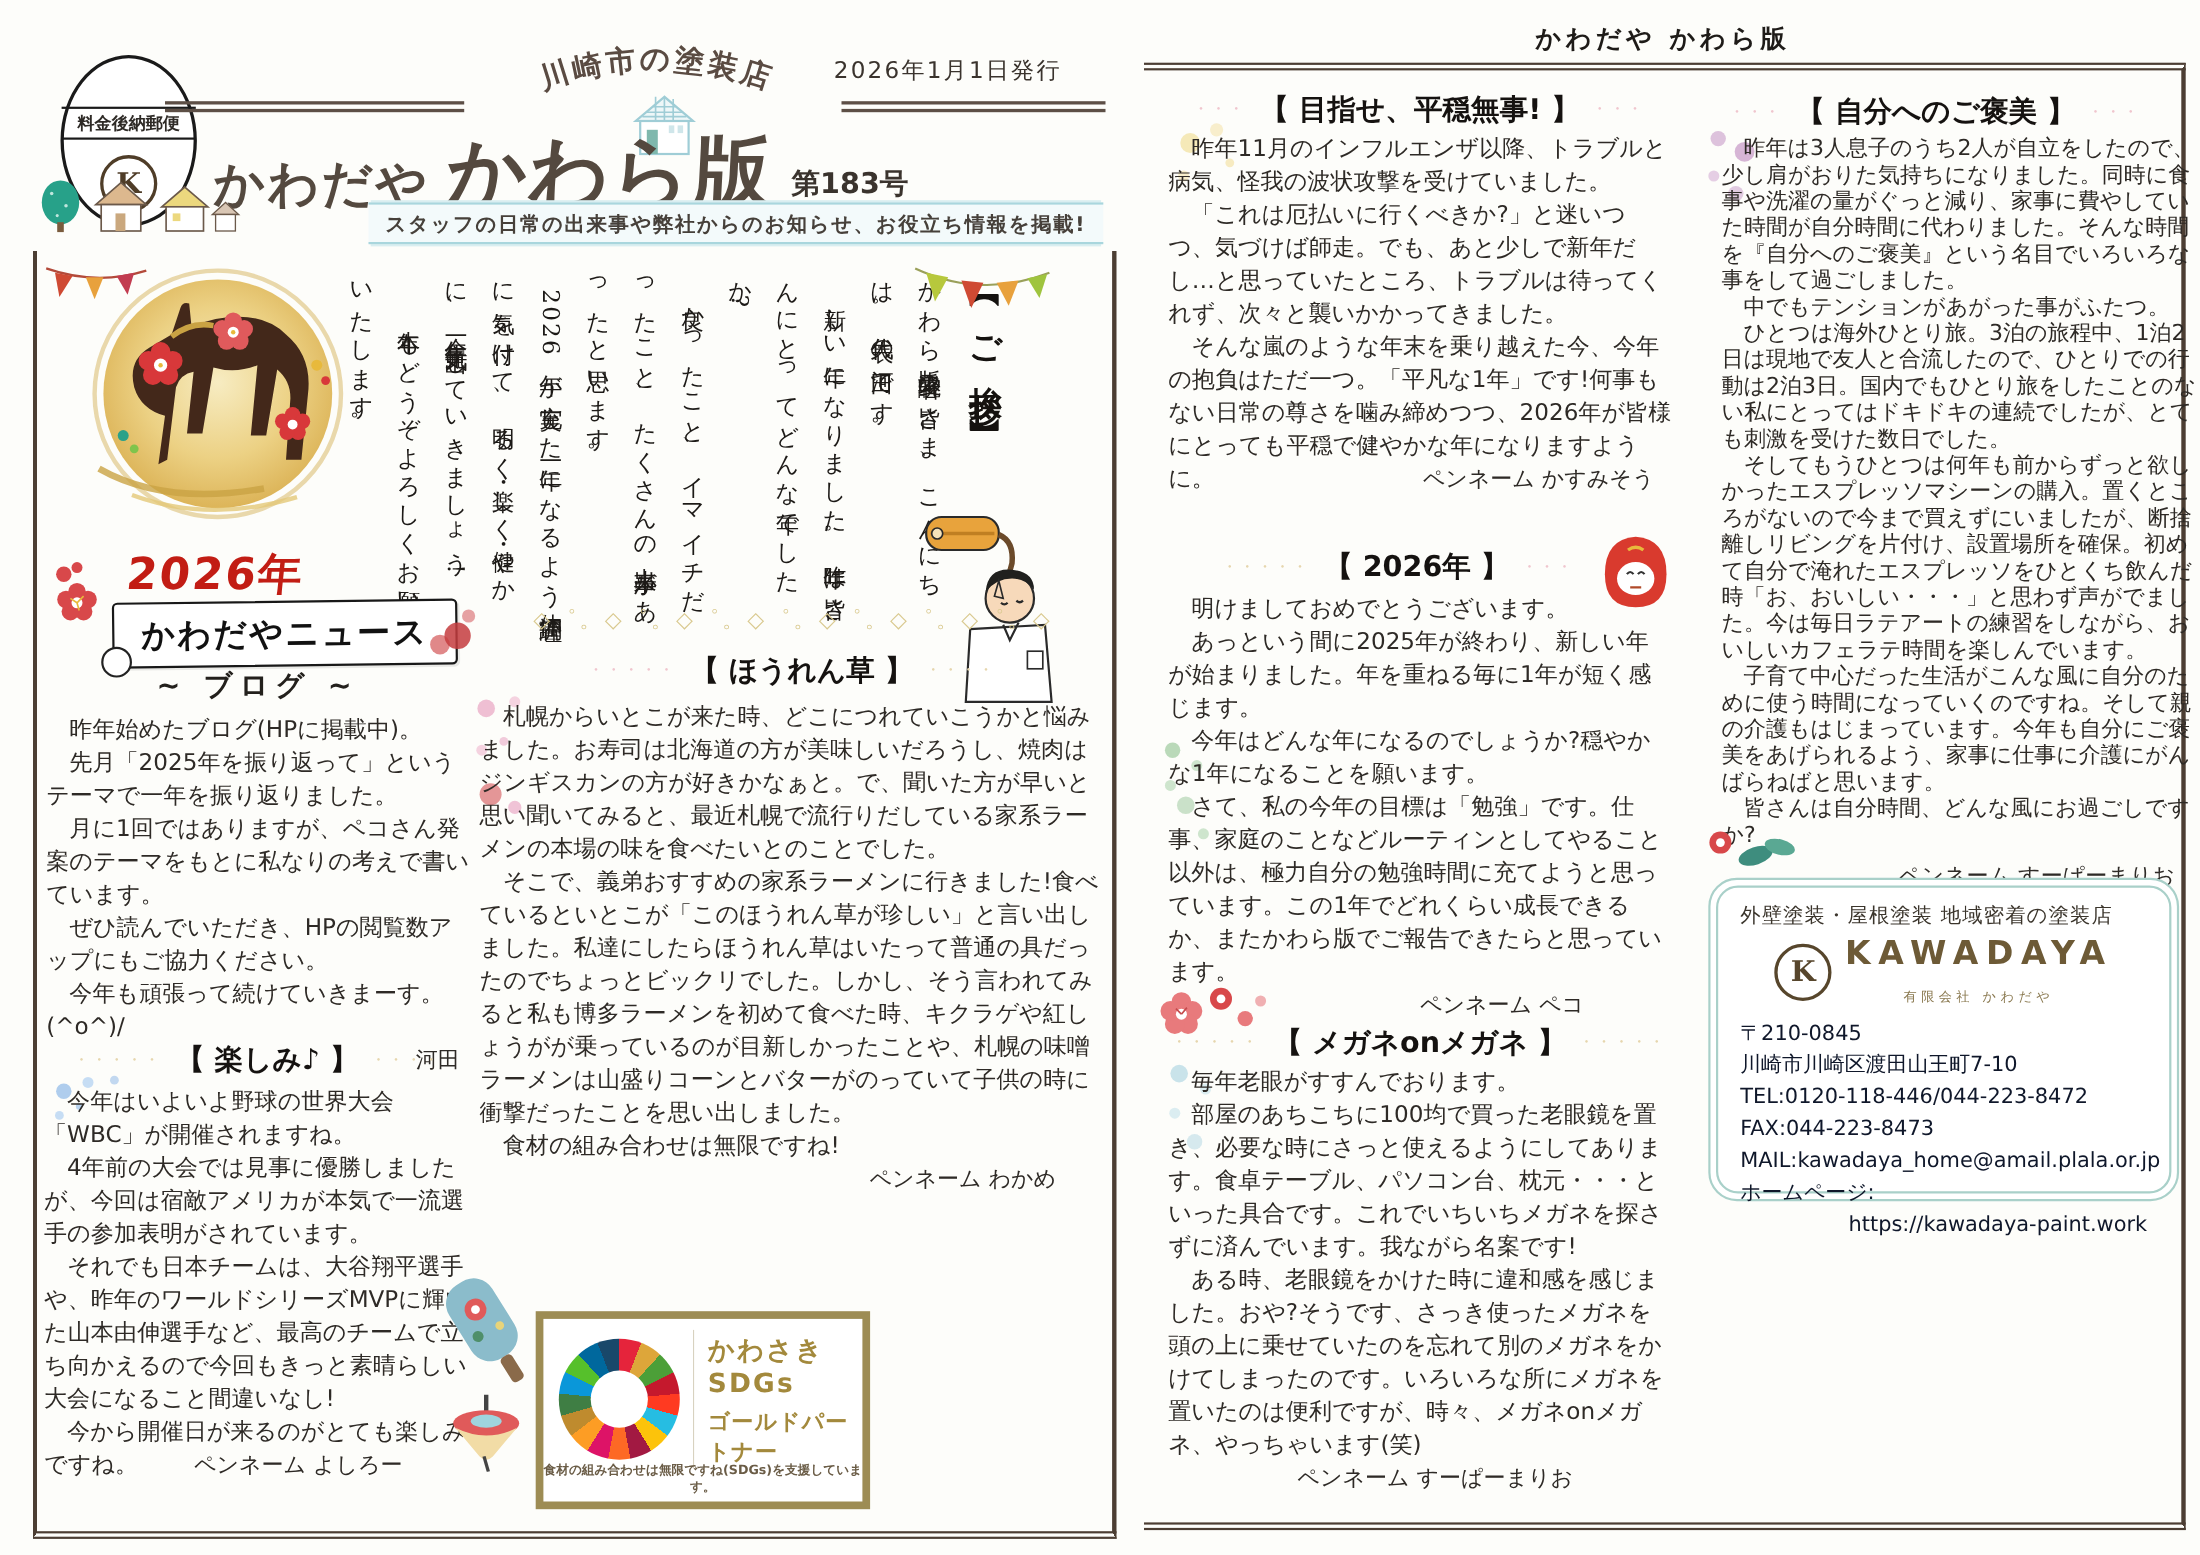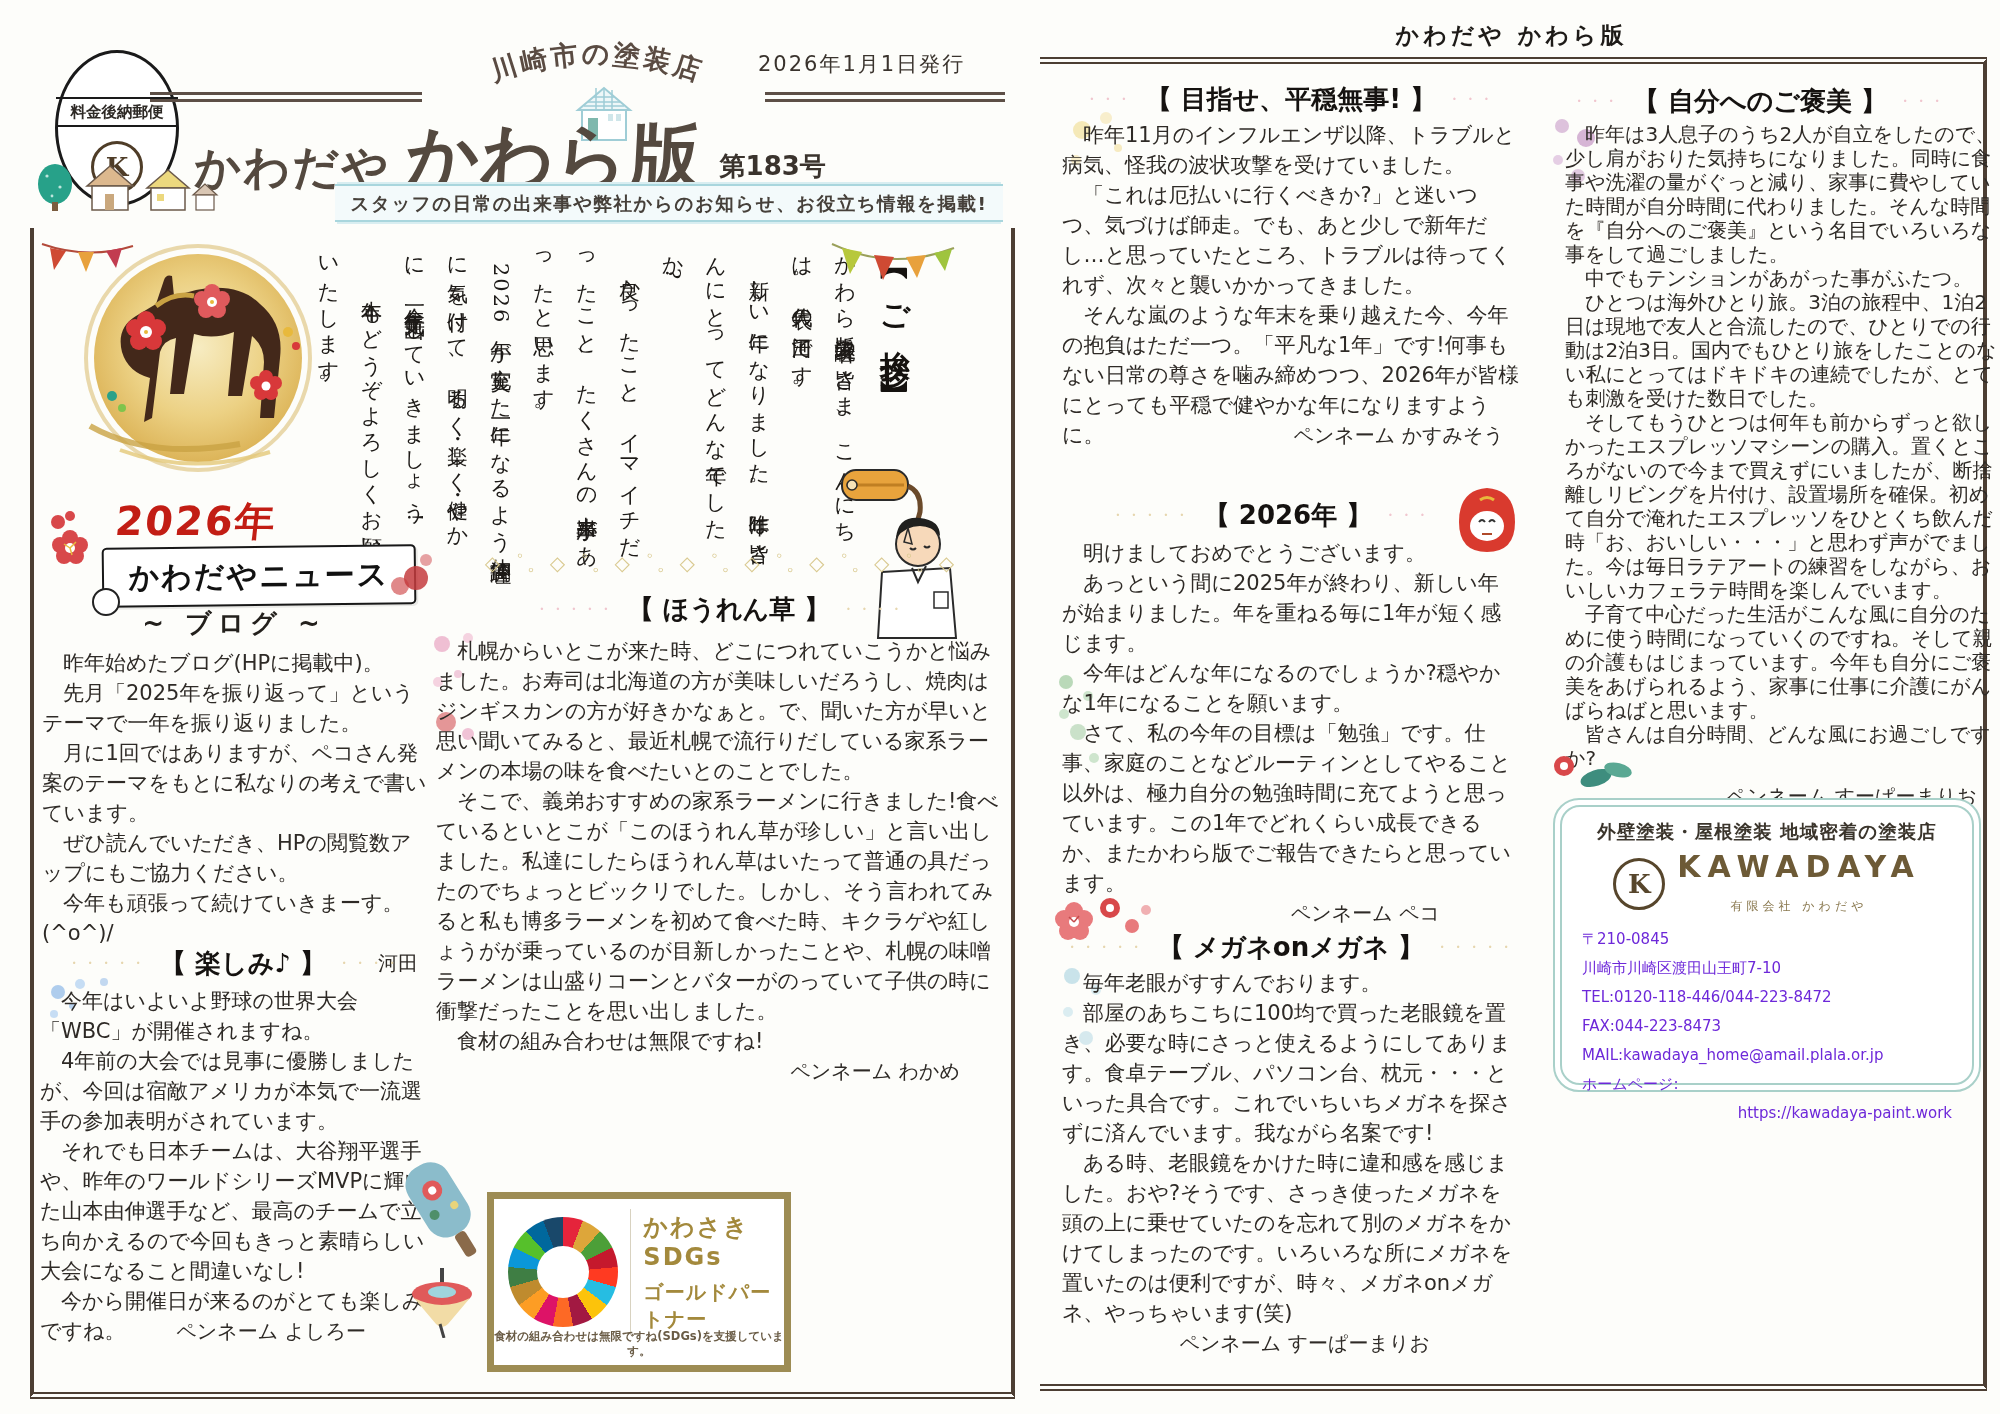--- a/index.html
+++ b/index.html
@@ -54,27 +54,27 @@
   .wheel{width:110px;height:110px;border-radius:50%;flex:0 0 auto;position:relative;
     background:conic-gradient(#e5243b 0 21.2deg,#dda63a 0 42.4deg,#4c9f38 0 63.5deg,#c5192d 0 84.7deg,#ff3a21 0 105.9deg,#26bde2 0 127.1deg,#fcc30b 0 148.2deg,#a21942 0 169.4deg,#fd6925 0 190.6deg,#dd1367 0 211.8deg,#fd9d24 0 232.9deg,#bf8b2e 0 254.1deg,#3f7e44 0 275.3deg,#0a97d9 0 296.5deg,#56c02b 0 317.6deg,#00689d 0 338.8deg,#19486a 0 360deg);}
   .wheel::after{content:"";position:absolute;inset:29px;border-radius:50%;background:#fff;}
   .sdgs .sep{width:2px;align-self:stretch;background:#d8d2c0;}
   .sdgs-l1{font-size:24px;font-weight:800;color:#a3893c;letter-spacing:2px;}
   .sdgs-l2{font-size:20px;font-weight:800;color:#a3893c;letter-spacing:1px;margin-top:8px;}
   .sdgs-note{position:absolute;left:0;right:0;bottom:6px;text-align:center;font-size:11.5px;color:#6a5c46;font-weight:700;}
   
   .card-outer{border:2.5px solid #a9d0c9;border-radius:26px;background:#fff;}
   .card-inner{margin:5px;border:2px solid #a9d0c9;border-radius:20px;padding:12px 20px 10px 20px;height:calc(100% - 10px);box-sizing:border-box;}
-  .tagline{text-align:center;font-size:18.5px;font-weight:700;color:#3b352c;letter-spacing:1px;}
+  .tagline{font-size:18.5px;font-weight:400;color:#3b352c;letter-spacing:1px;}
   .logorow{display:flex;align-items:center;justify-content:center;gap:12px;margin-top:8px;}
   .klogo2{width:46px;height:46px;border:3px solid #57462c;border-radius:50%;display:flex;align-items:center;justify-content:center;
           font-family:"DejaVu Serif",serif;font-weight:800;font-size:26px;color:#57462c;background:#fff;}
   .wordmark{font-size:30px;font-weight:800;letter-spacing:7px;color:#6d5a36;line-height:1;}
   .wordsub{font-size:12px;letter-spacing:4px;color:#8a7950;margin-top:16px;text-align:center;}
-  .info{margin-top:10px;font-size:15px;line-height:29px;color:#6d28d9;}
+  .info{margin-top:10px;font-size:19px;line-height:29px;color:#0f172a;}
   .info .url{text-indent:64px;text-align:right;}
   
   svg{display:block;}
 </style>
 </head>
 <body>
 
 <div class="sheet">
 
   <div class="abs stamp">

